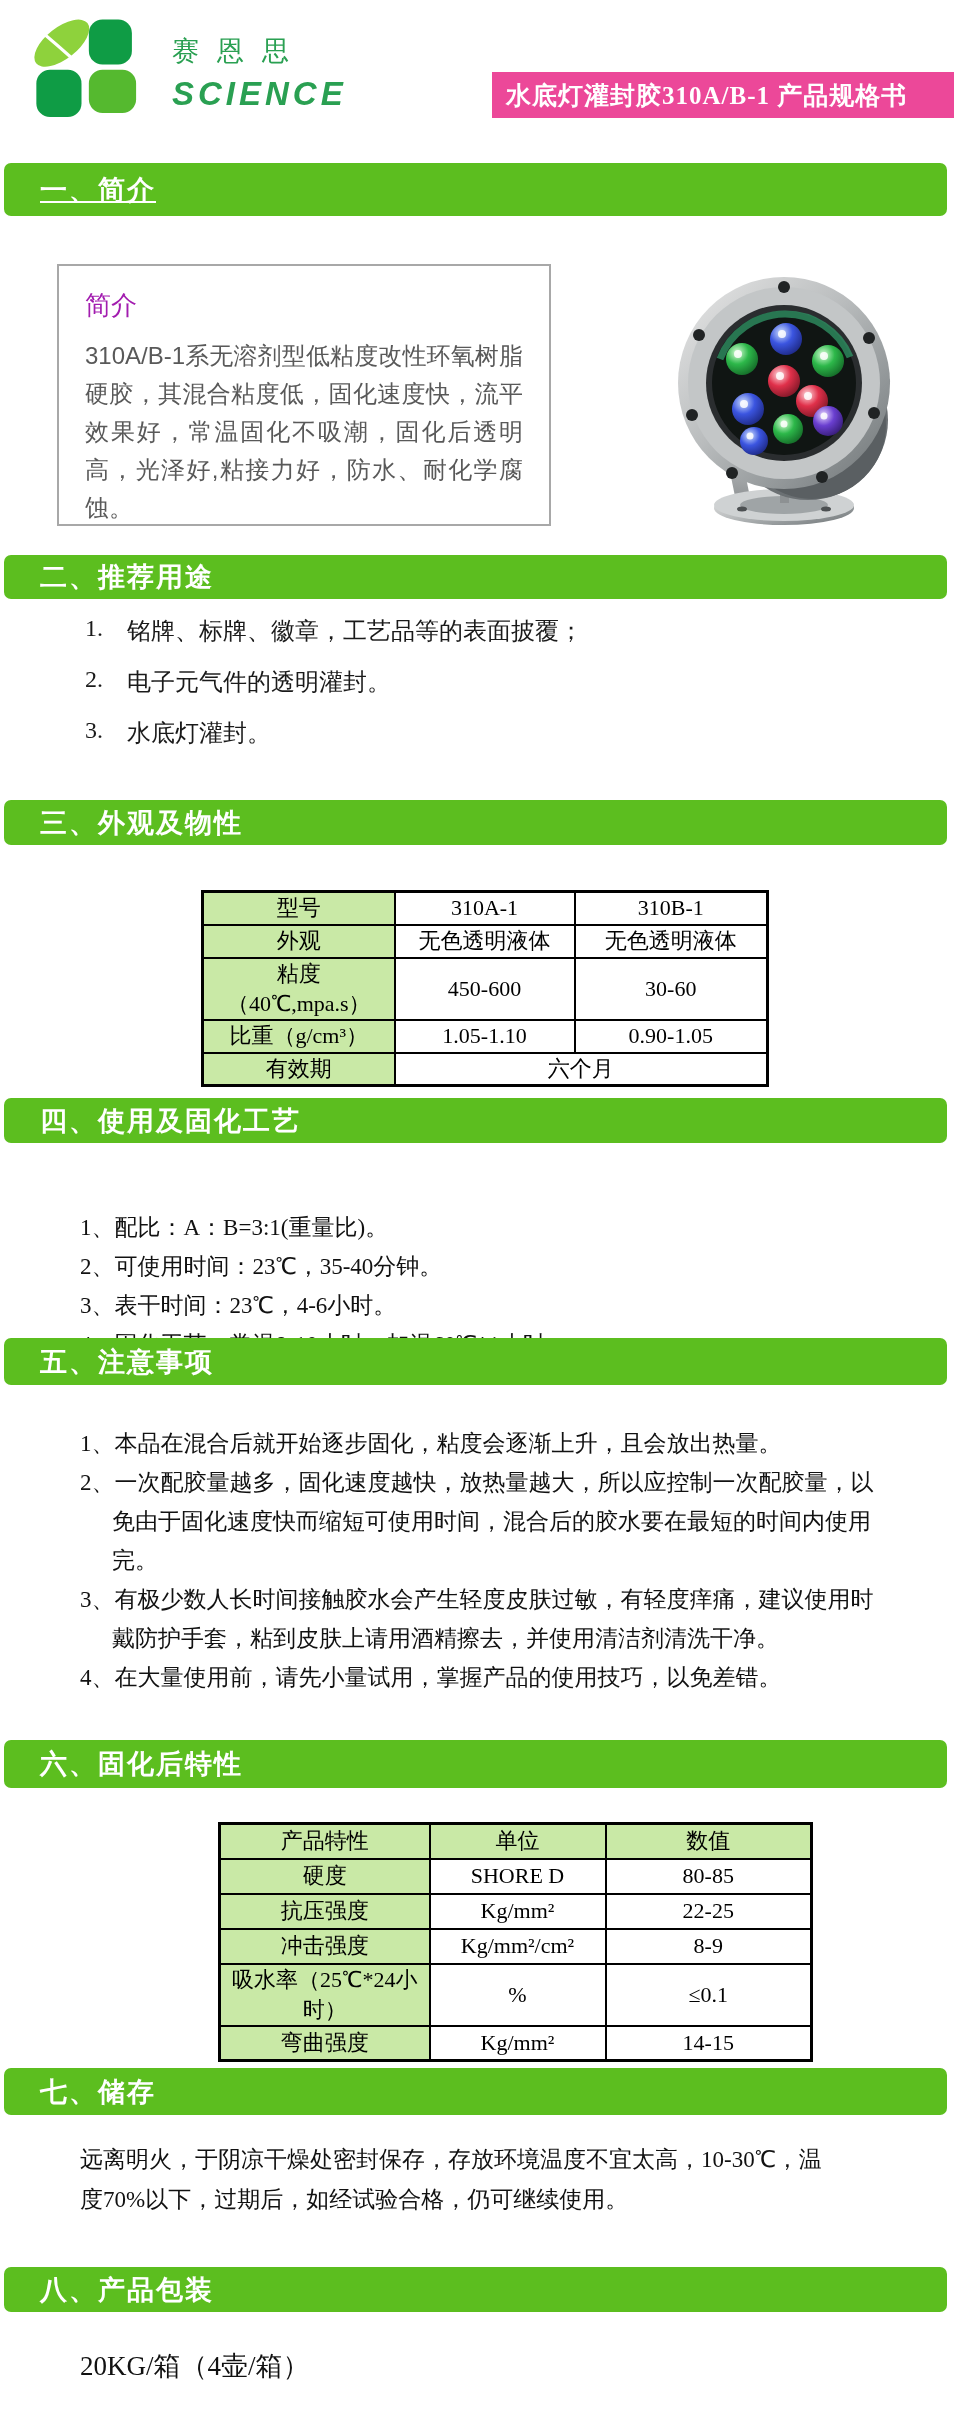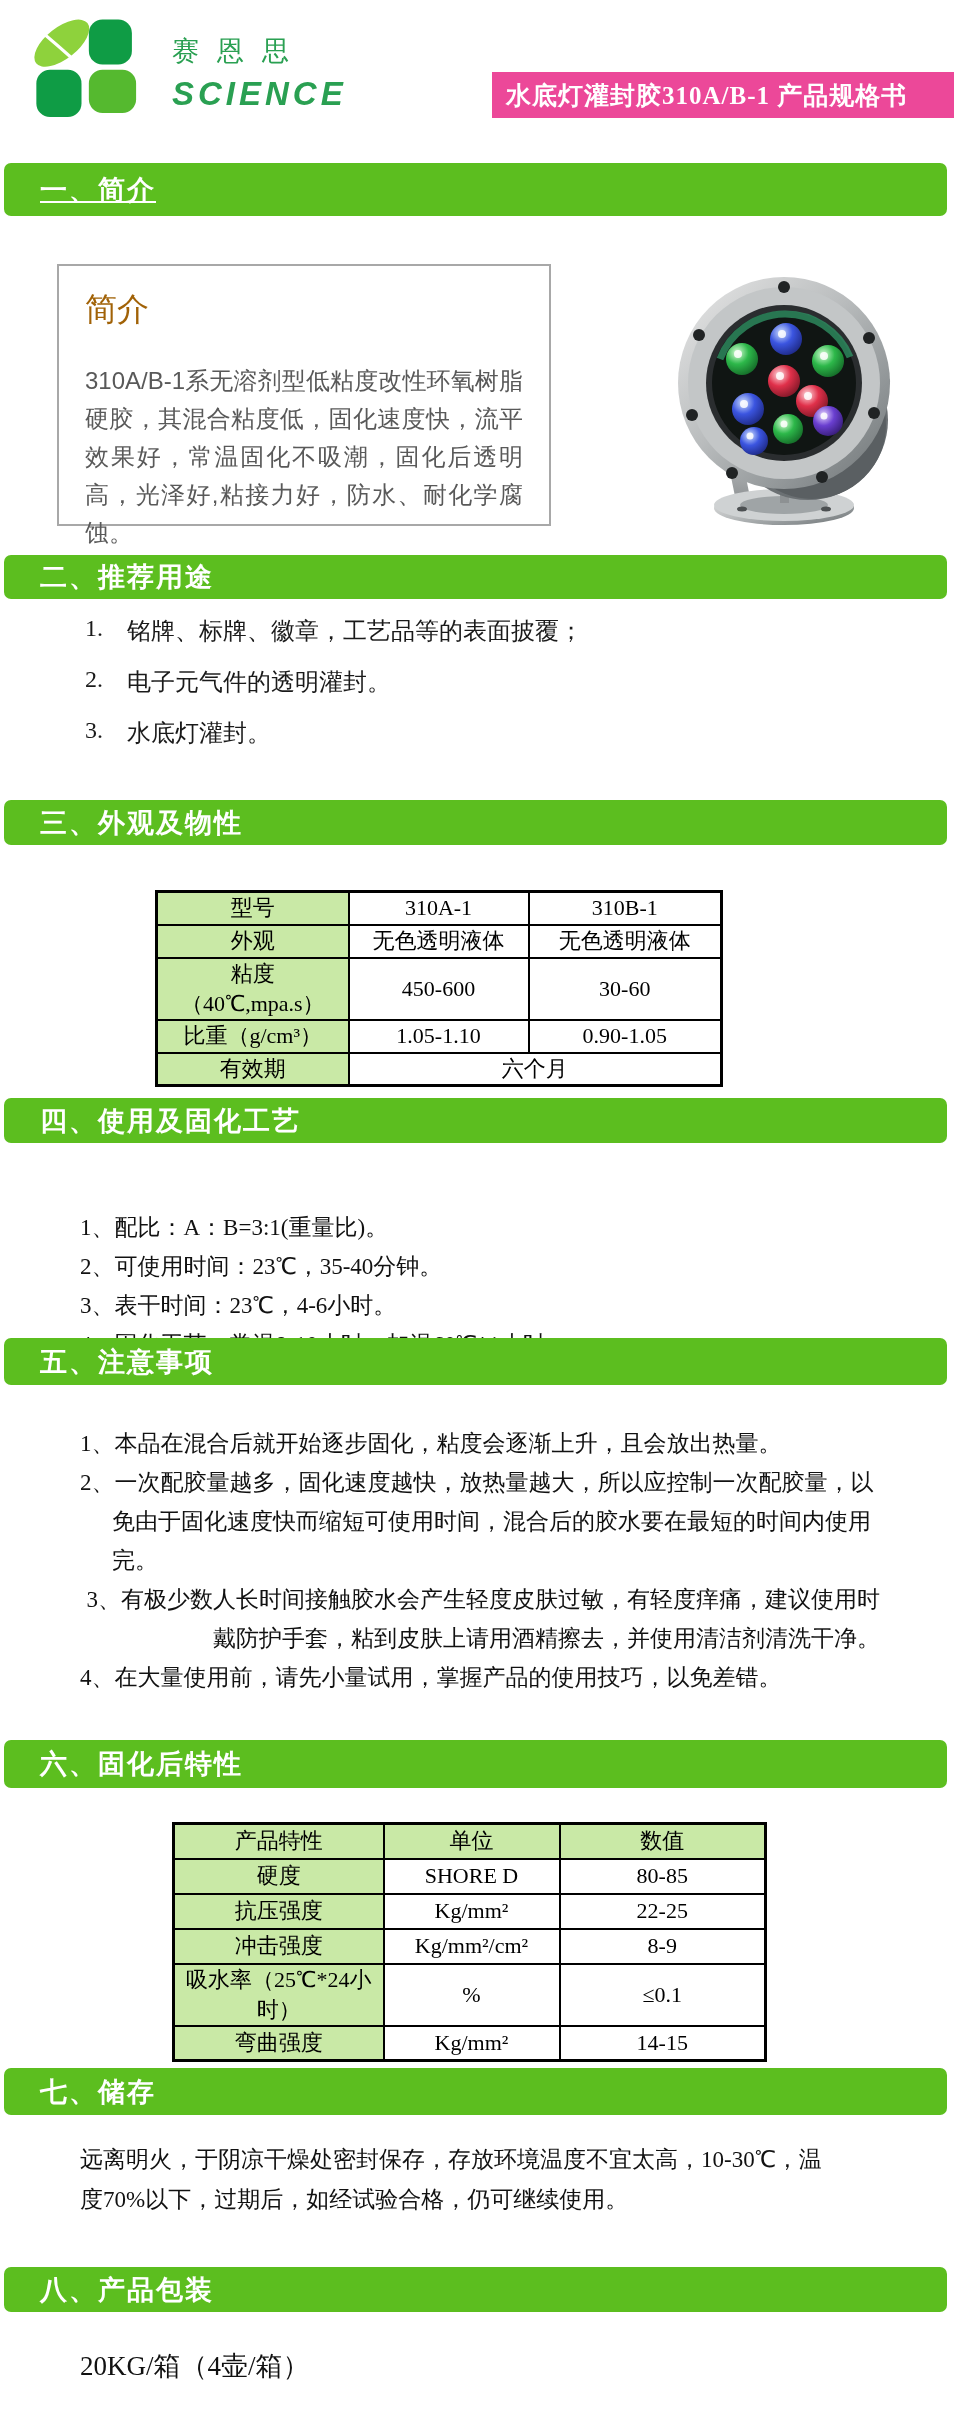--- a/index.html
+++ b/index.html
@@ -17,35 +17,35 @@
                    font-family:"Liberation Serif", serif; font-weight:bold; font-size:25px; letter-spacing:1px; }
 
   
   .secbar { position:absolute; left:4px; right:7px; background:#5cbe1f; border-radius:7px;
             color:#ffffff; font-weight:bold; font-size:27px; display:flex; align-items:center;
             padding-left:36px; letter-spacing:2px; }
 
   
   .intro-box { position:absolute; left:57px; top:264px; width:494px; height:262px;
                border:2px solid #a8a8a8; background:#ffffff; padding:22px 26px; }
-  .intro-heading { color:#a16207; font-size:32px; margin-bottom:30px; }
+  .intro-heading { color:#a21caf; font-size:26px; margin-bottom:14px; }
   .intro-body { color:#595959; font-size:24px; line-height:38px; text-align:justify; }
   .photo { position:absolute; left:632px; top:255px; width:278px; height:280px; }
 
   
   .uses { position:absolute; left:85px; top:615px; font-family:"Liberation Serif", serif; font-size:24px; color:#1a1a1a; }
   .use-item { display:flex; margin-bottom:19px; }
   .use-num { width:42px; }
   
   .serif-list { position:absolute; font-family:"Liberation Serif", serif; color:#111111; }
   .serif-list p { margin:0; }
 
   
   table { border-collapse:collapse; font-family:"Liberation Serif", serif; font-size:22px; color:#000; }
-  .spec-table { position:absolute; }
+  .spec-table { position:absolute;margin-left:46px; }
   .spec-table td, .spec-table th { border:2px solid #000; text-align:center; font-weight:normal; padding:0 6px; }
   .spec-table { border:3px solid #000; }
   .cell-green { background:#c9e9a6; }
 
   .t1 { left:155px; top:890px; }
   .t1 td, .t1 th { height:33px; }
   .t2 { left:172px; top:1822px; }
   .t2 td, .t2 th { height:35px; }
 
   .storage-text { position:absolute; left:80px; top:2140px; width:750px;
@@ -246,21 +246,21 @@
     <p>4、固化工艺：常温8-10小时，加温60℃*1小时。</p>
   </div>
 
   <div class="secbar" style="top:1338px;height:47px;">
     <span>五、注意事项</span>
   </div>
 
   <div class="serif-list" style="left:80px; top:1424px; width:800px; font-size:23px; line-height:39px;">
     <p style="padding-left:32px; text-indent:-32px;">1、本品在混合后就开始逐步固化，粘度会逐渐上升，且会放出热量。</p>
     <p style="padding-left:32px; text-indent:-32px;">2、一次配胶量越多，固化速度越快，放热量越大，所以应控制一次配胶量，以免由于固化速度快而缩短可使用时间，混合后的胶水要在最短的时间内使用完。</p>
-    <p style="padding-left:32px; text-indent:-32px;text-align:right;">3、有极少数人长时间接触胶水会产生轻度皮肤过敏，有轻度痒痛，建议使用时戴防护手套，粘到皮肤上请用酒精擦去，并使用清洁剂清洗干净。</p>
+    <p style="padding-left:32px; text-indent:-32px;">3、有极少数人长时间接触胶水会产生轻度皮肤过敏，有轻度痒痛，建议使用时戴防护手套，粘到皮肤上请用酒精擦去，并使用清洁剂清洗干净。</p>
     <p style="padding-left:32px; text-indent:-32px;">4、在大量使用前，请先小量试用，掌握产品的使用技巧，以免差错。</p>
   </div>
 
   <div class="secbar" style="top:1740px;height:48px;">
     <span>六、固化后特性</span>
   </div>
 
   <table class="spec-table t2">
     <colgroup>
         <col style="width:210px">

